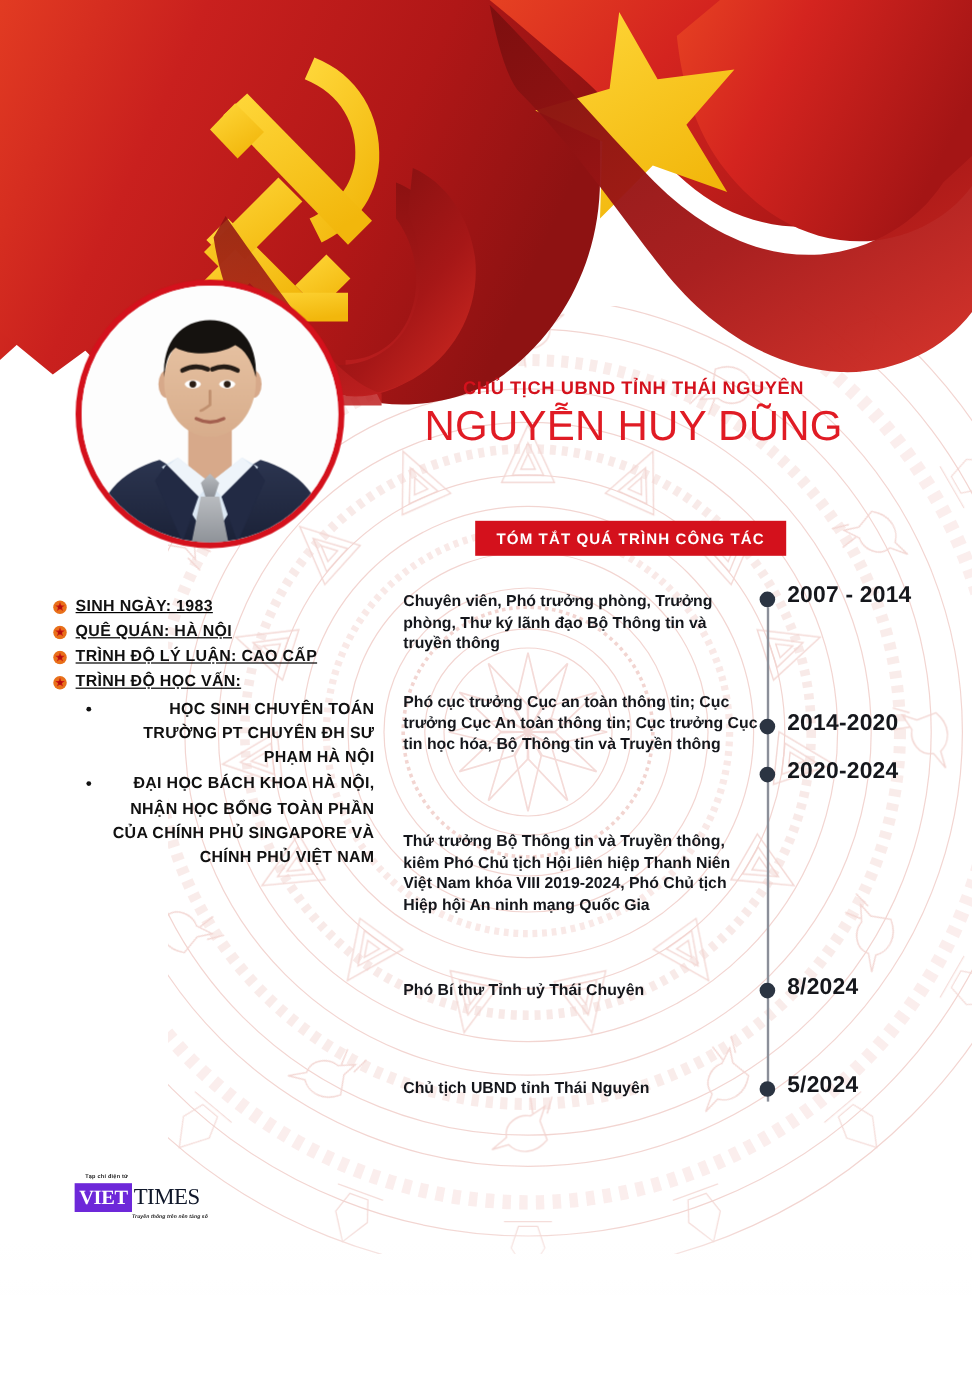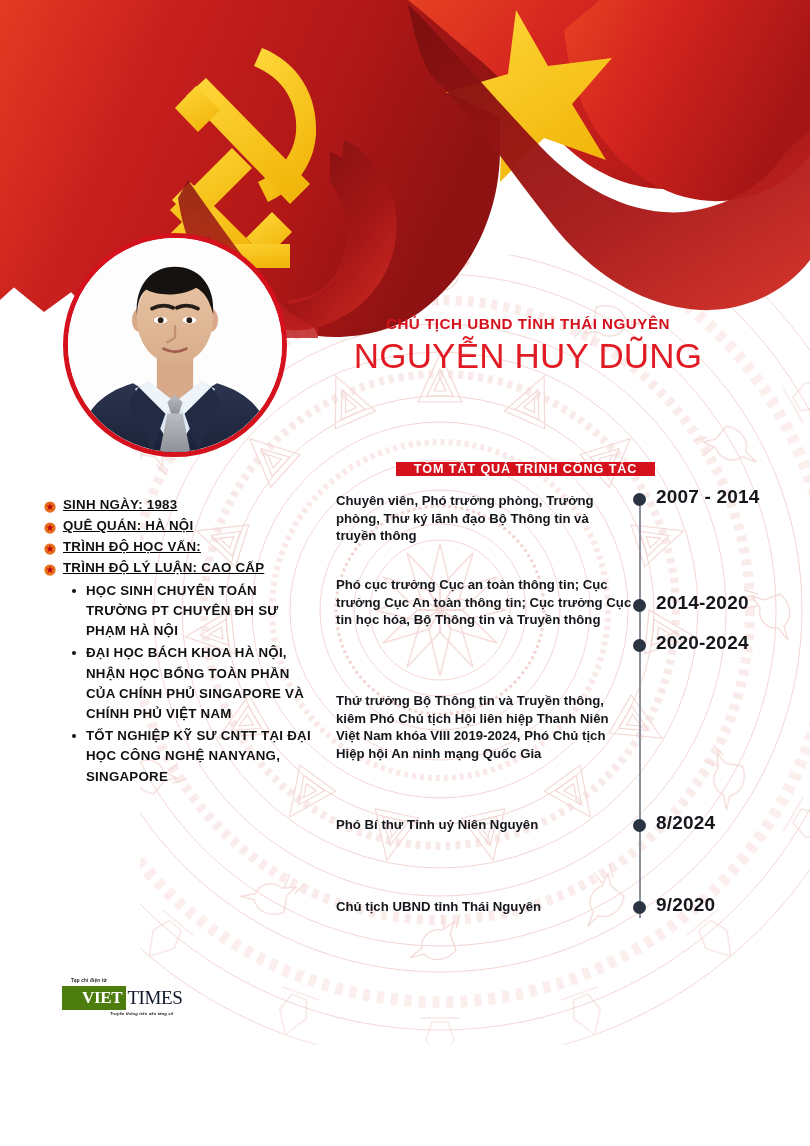--- a/index.html
+++ b/index.html
@@ -77,27 +77,26 @@
     font-weight: 400;
     letter-spacing: 0.2px;
     color: #e01b24;
     white-space: nowrap;
     line-height: 1.05;
   }
 
   #summary-banner {
     position: absolute;
     left: 396px; top: 434px;
-    width: 259px; height: 14px;
+    width: 259px; height: 29px;
     background: #d4111c;
     display: flex;
     align-items: center;
     justify-content: center;
     z-index: 6;
-    margin-top: 28px;
   }
   #summary-banner span {
     color: #ffffff;
     font-size: 12.6px;
     font-weight: 700;
     letter-spacing: 0.9px;
     white-space: nowrap;
   }
 
   
@@ -123,20 +122,21 @@
     font-size: 13.3px;
     font-weight: 700;
     letter-spacing: 0.25px;
     color: #111111;
     line-height: 1.35;
     text-transform: uppercase;
   }
   #edu-list {
     margin-top: 4px;
     padding-left: 28px;
+    text-align: right;
   }
   .edu-item {
     position: relative;
     font-size: 13.3px;
     font-weight: 700;
     letter-spacing: 0.25px;
     color: #111111;
     line-height: 1.52;
     text-transform: uppercase;
     margin-bottom: 2px;
@@ -203,27 +203,27 @@
     position: absolute;
     left: 9px; top: -8px;
     font-size: 4.6px;
     font-weight: 700;
     color: #1a1a1a;
     letter-spacing: 0.2px;
     white-space: nowrap;
   }
   #logo-main { display: flex; align-items: flex-start; }
   #logo-viet {
-    background: #4d7c0f;
+    background: #6d28d9;
     color: #ffffff;
     font-family: "Liberation Serif", "DejaVu Serif", serif;
     font-weight: 700;
     font-size: 17px;
     line-height: 1;
-    padding: 3px 4px 4px 20px;
+    padding: 3px 4px 4px 4px;
     letter-spacing: -0.3px;
   }
   #logo-times {
     color: #0f172a;
     font-family: "Liberation Serif", "DejaVu Serif", serif;
     font-weight: 400;
     font-size: 19px;
     line-height: 1;
     padding-top: 2px;
     padding-left: 1px;
@@ -532,35 +532,34 @@
               <circle cx="8" cy="8" r="2.2" fill="#b00f0f"></circle>
             </svg></span>
           <div class="bio-label">QUÊ QUÁN: HÀ NỘI</div>
         </div>
         <div class="bio-row">
           <span class="emblem-bullet"><svg viewBox="0 0 16 16" xmlns="http://www.w3.org/2000/svg">
               <circle cx="8" cy="8" r="7.5" fill="#e8701a"></circle>
               <path d="M8 2.2 L9.4 6 L13.3 6 L10.2 8.4 L11.4 12.2 L8 9.9 L4.6 12.2 L5.8 8.4 L2.7 6 L6.6 6 Z" fill="#d01616"></path>
               <circle cx="8" cy="8" r="2.2" fill="#b00f0f"></circle>
             </svg></span>
-          <div class="bio-label">TRÌNH ĐỘ HỌC VẤN:</div>
+          <div class="bio-label">TRÌNH ĐỘ LÝ LUẬN: CAO CẤP</div>
         </div>
         <div class="bio-row">
           <span class="emblem-bullet"><svg viewBox="0 0 16 16" xmlns="http://www.w3.org/2000/svg">
               <circle cx="8" cy="8" r="7.5" fill="#e8701a"></circle>
               <path d="M8 2.2 L9.4 6 L13.3 6 L10.2 8.4 L11.4 12.2 L8 9.9 L4.6 12.2 L5.8 8.4 L2.7 6 L6.6 6 Z" fill="#d01616"></path>
               <circle cx="8" cy="8" r="2.2" fill="#b00f0f"></circle>
             </svg></span>
-          <div class="bio-label">TRÌNH ĐỘ LÝ LUẬN: CAO CẤP</div>
+          <div class="bio-label">TRÌNH ĐỘ HỌC VẤN:</div>
         </div>
       </div>
     <div id="edu-list">
         <div class="edu-item">HỌC SINH CHUYÊN TOÁN TRƯỜNG PT CHUYÊN ĐH SƯ PHẠM HÀ NỘI</div>
         <div class="edu-item">ĐẠI HỌC BÁCH KHOA HÀ NỘI, NHẬN HỌC BỔNG TOÀN PHẦN CỦA CHÍNH PHỦ SINGAPORE VÀ CHÍNH PHỦ VIỆT NAM</div>
-        <div class="edu-item">TỐT NGHIỆP KỸ SƯ CNTT TẠI ĐẠI HỌC CÔNG NGHỆ NANYANG, SINGAPORE</div>
       </div>
   </div>
 
   <div id="timeline">
     <div id="tl-axis"></div>
     <div id="tl-rows">
         <div class="tl-row">
           <div class="tl-desc" style="top: 6px;">Chuyên viên, Phó trưởng phòng, Trưởng phòng, Thư ký lãnh đạo Bộ Thông tin và truyền thông</div>
           <div class="tl-dot" style="top: 7px;"></div>
           <div class="tl-date" style="top: 0px;">2007 - 2014</div>
@@ -569,28 +568,28 @@
           <div class="tl-desc" style="top: 90px;">Phó cục trưởng Cục an toàn thông tin; Cục trưởng Cục An toàn thông tin; Cục trưởng Cục tin học hóa, Bộ Thông tin và Truyền thông</div>
           <div class="tl-dot" style="top: 113px;"></div>
           <div class="tl-date" style="top: 106px;">2014-2020</div>
         </div>
         <div class="tl-row">
           <div class="tl-desc" style="top: 206px;">Thứ trưởng Bộ Thông tin và Truyền thông, kiêm Phó Chủ tịch Hội liên hiệp Thanh Niên Việt Nam khóa VIII 2019-2024, Phó Chủ tịch Hiệp hội An ninh mạng Quốc Gia</div>
           <div class="tl-dot" style="top: 153px;"></div>
           <div class="tl-date" style="top: 146px;">2020-2024</div>
         </div>
         <div class="tl-row">
-          <div class="tl-desc" style="top: 330px;">Phó Bí thư Tỉnh uỷ Niên Nguyên</div>
+          <div class="tl-desc" style="top: 330px;">Phó Bí thư Tỉnh uỷ Thái Chuyên</div>
           <div class="tl-dot" style="top: 333px;"></div>
           <div class="tl-date" style="top: 326px;">8/2024</div>
         </div>
         <div class="tl-row">
           <div class="tl-desc" style="top: 412px;">Chủ tịch UBND tỉnh Thái Nguyên</div>
           <div class="tl-dot" style="top: 415px;"></div>
-          <div class="tl-date" style="top: 408px;">9/2020</div>
+          <div class="tl-date" style="top: 408px;">5/2024</div>
         </div>
       </div>
   </div>
 
   <div id="logo">
     <div id="logo-kicker">Tạp chí điện tử</div>
     <div id="logo-main">
       <div id="logo-viet">VIET</div>
       <div id="logo-times">TIMES</div>
     </div>

